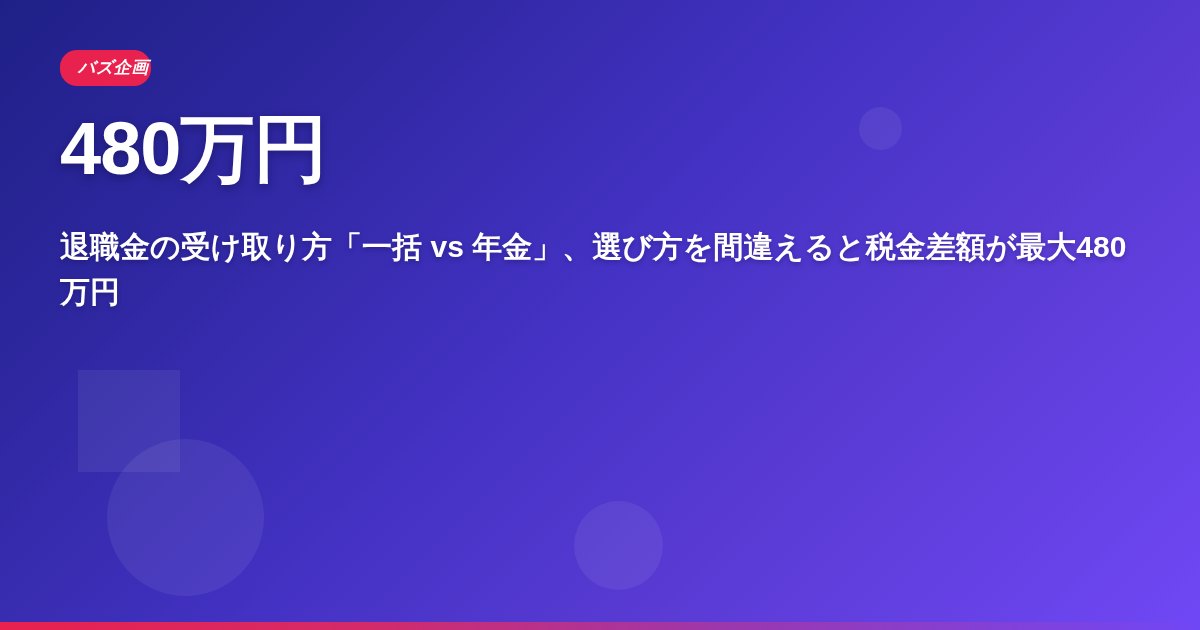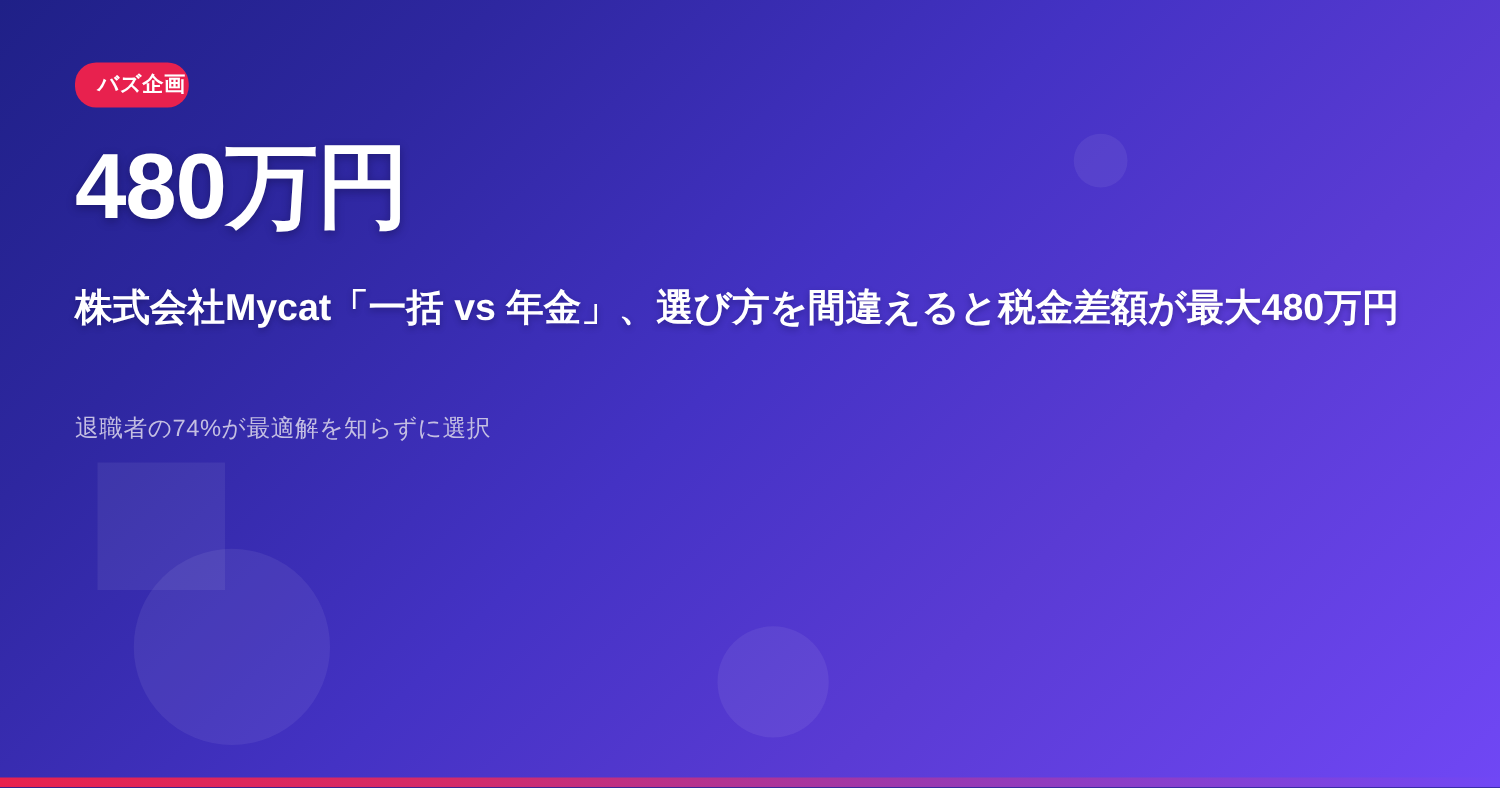--- a/index.html
+++ b/index.html
@@ -55,20 +55,21 @@
     display:inline-block;
     background:#e8214e;
     color:#ffffff;
     font-size:17px;
     font-weight:bold;
     letter-spacing:0.5px;
     padding:9px 2px 10px 18px;
     border-radius:17px;
     line-height:1;
     white-space:nowrap;
+    font-style:italic;
   }
 
   .hero-number {
     position:absolute;
     left:0;
     top:112px;
     color:#ffffff;
     font-size:74px;
     font-weight:bold;
     line-height:1;
@@ -132,22 +133,21 @@
   <div class="deco deco-square square-left"></div>
   <div class="deco deco-circle circle-bottomleft"></div>
   <div class="deco deco-circle circle-bottommid"></div>
 
   <div class="content">
 
     <div class="badge">バズ企画</div>
 
     <div class="hero-number">480万円</div>
 
-    <div class="subtitle">株式会社Mycat「一括 vs 年金」、選び方を間違えると税金差額が最大480万円</div>
+    <div class="subtitle">退職金の受け取り方「一括 vs 年金」、選び方を間違えると税金差額が最大480万円</div>
 
-    <div class="subtext">退職者の74%が最適解を知らずに選択</div>
 
 
   </div>
 
   <div class="bottom-bar"></div>
 
 </div>
 
 </body></html>

